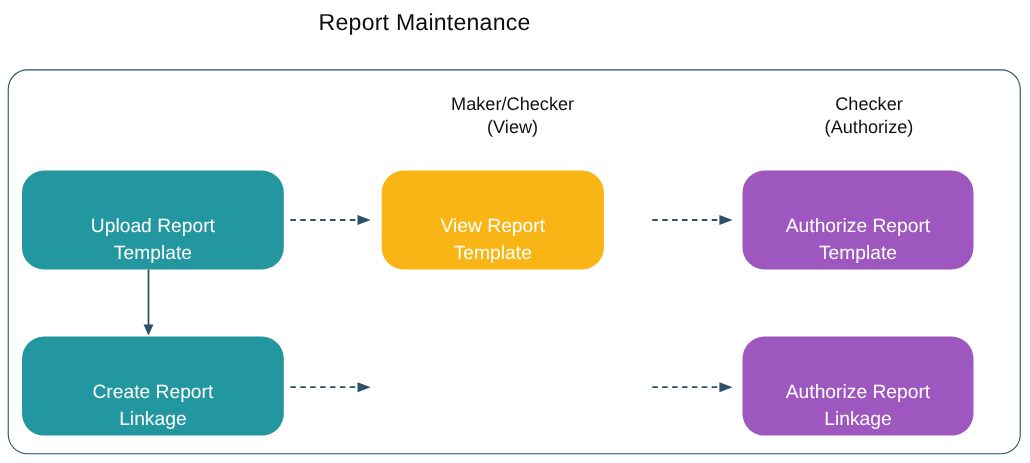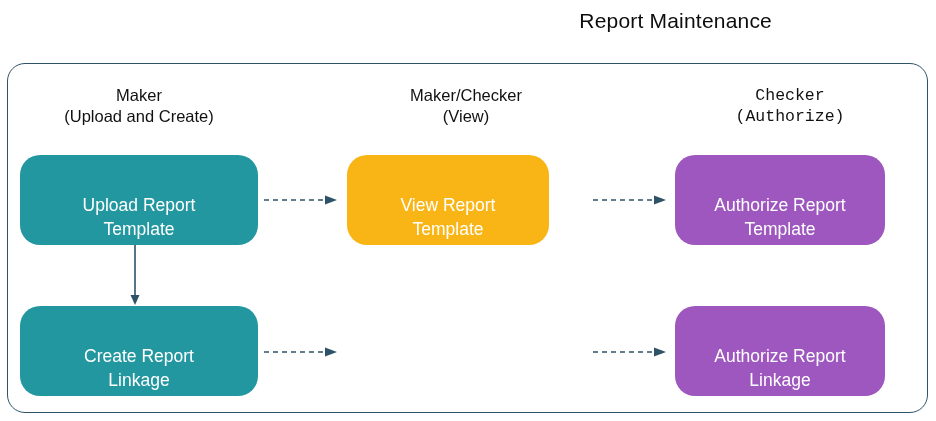--- a/index.html
+++ b/index.html
@@ -8,21 +8,21 @@
     width: 936px;
     height: 421px;
     background: #ffffff;
     font-family: "Liberation Sans", "DejaVu Sans", sans-serif;
     overflow: hidden;
   }
   .diagram-title {
     position: absolute;
     top: 9px; left: 0;
     width: 772px;
-    text-align: right;
+    text-align: center;
     font-size: 21px;
     color: #0d0d0d;
     letter-spacing: 0.2px;
   }
   .frame {
     position: absolute;
     left: 7px; top: 63px;
     width: 921px; height: 350px;
     border: 1.4px solid var(--border);
     border-radius: 18px;
@@ -34,21 +34,21 @@
     top: 85px;
     width: 240px;
     text-align: center;
     font-size: 16.5px;
     line-height: 21px;
     color: #111111;
   }
   .col-header .role, .col-header .action { display: block; }
   .col-1 { left: 19px; }
   .col-2 { left: 346px; text-align: center; }
-  .col-3 { left: 670px; font-family: Liberation Mono, monospace; }
+  .col-3 { left: 670px; }
 
   .box {
     position: absolute;
     height: 90px;
     border-radius: 20px;
     display: flex;
     align-items: center;
     justify-content: center;
     text-align: center;
     color: #ffffff;
@@ -73,24 +73,20 @@
 </style>
 </head>
 <body>
 
 <div class="stage">
 
   <div class="diagram-title">Report Maintenance</div>
 
   <div class="frame"></div>
 
-  <div class="col-header col-1">
-    <span class="role">Maker</span>
-    <span class="action">(Upload and Create)</span>
-  </div>
   <div class="col-header col-2">
     <span class="role">Maker/Checker</span>
     <span class="action">(View)</span>
   </div>
   <div class="col-header col-3">
     <span class="role">Checker</span>
     <span class="action">(Authorize)</span>
   </div>
 
   <div class="box teal row-1 bx-1">

